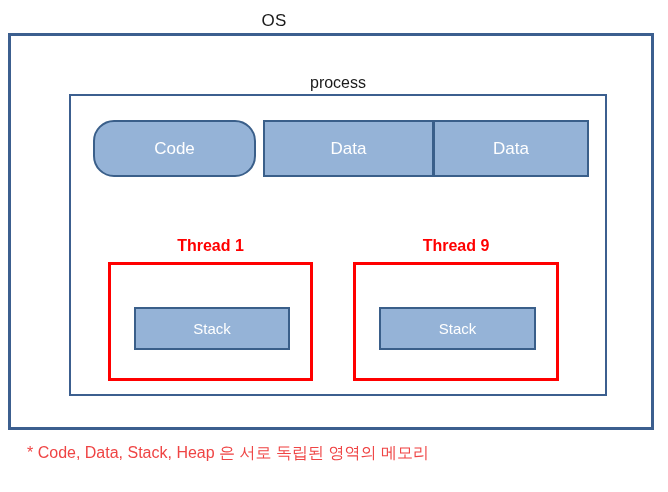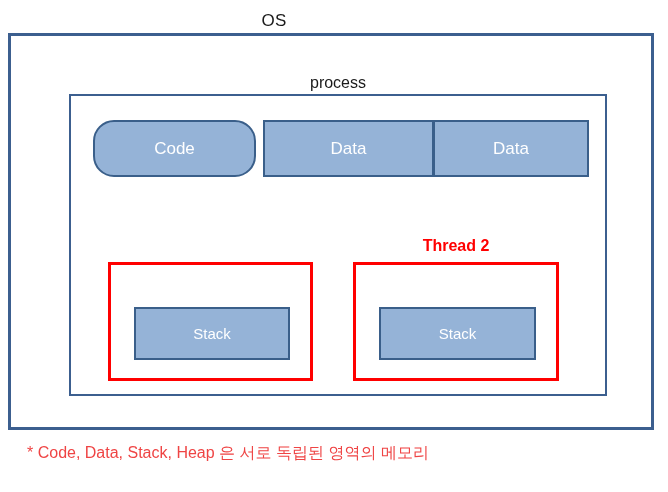--- a/index.html
+++ b/index.html
@@ -103,21 +103,21 @@
     border: 3px solid #ff0000;
     box-sizing: border-box;
     background: #ffffff;
   }
   .thread-box-1 { left: 108px; width: 205px; }
   .thread-box-2 { left: 353px; width: 206px; }
 
   .stack {
     position: absolute;
     top: 307px;
-    height: 53px;
+    height: 43px;
     background: #95b3d7;
     border: 2px solid #3a5f8a;
     box-sizing: border-box;
     display: flex;
     align-items: center;
     justify-content: center;
     color: #ffffff;
     font-size: 15px;
   }
   .stack-1 { left: 134px; width: 156px; }
@@ -145,26 +145,27 @@
   <div class="process-label">process</div>
 
   <div class="process-box"></div>
 
   <div class="seg seg-code">Code</div>
 
   <div class="seg seg-data">Data</div>
 
   <div class="seg seg-heap">Data</div>
 
+  <div class="thread-label thread-label-1">Thread 1</div>
 
   <div class="thread-box thread-box-1"></div>
 
   <div class="stack stack-1">Stack</div>
 
-  <div class="thread-label thread-label-2">Thread 2</div>
+  <div class="thread-label thread-label-2">Thread 9</div>
 
   <div class="thread-box thread-box-2"></div>
 
   <div class="stack stack-2">Stack</div>
 
   <div class="footnote">* Code, Data, Stack, Heap 은 서로 독립된 영역의 메모리</div>
 
 </div>
 
 </body></html>

